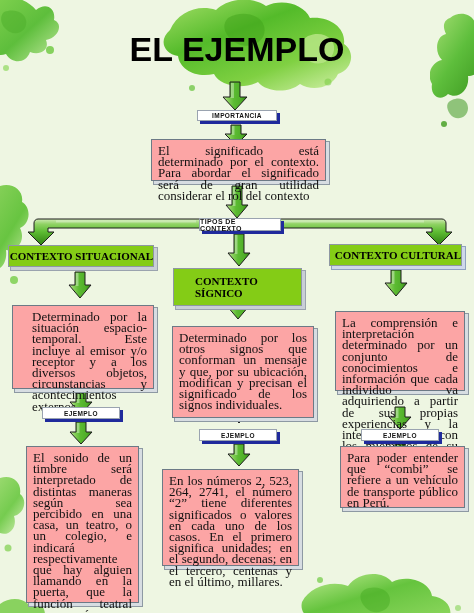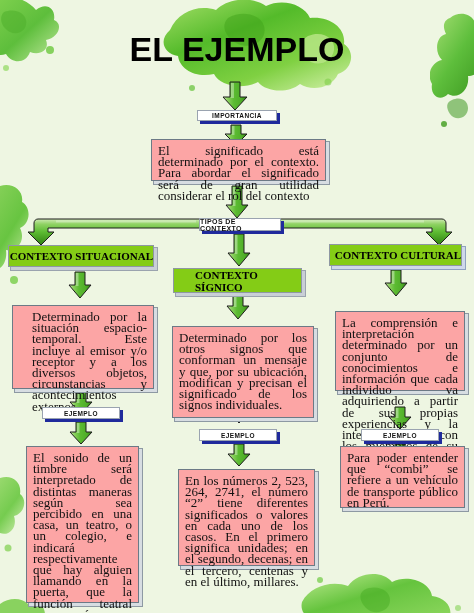--- a/index.html
+++ b/index.html
@@ -270,21 +270,21 @@
 
   <svg class="arrow" style="left:68px;top:421px;" width="26" height="24" viewBox="0 0 26 24">
     <path fill="url(#arrGrad)" stroke="#1d1d1d" stroke-width="1" d="M8,1 L18,1 L18,11 L24,11 L13,23 L2,11 L8,11 Z"></path>
     <path fill="#ffffff" opacity="0.35" d="M9,2 L11.5,2 L11.5,12 L9,12 Z"></path>
   </svg>
 
   <div class="textbox" style="left:26px;top:446px;width:113px;height:157px;">
     <span>El sonido de un timbre será interpretado de distintas maneras según sea percibido en una casa, un teatro, o un colegio, e indicará respectivamente que hay alguien llamando en la puerta, que la función teatral comenzará o que la hora de clase ha finalizado.</span>
   </div>
 
-  <div class="headbox" style="left:173px;top:268px;width:129px;height:25px;padding-left:21px;">
+  <div class="headbox" style="left:173px;top:268px;width:129px;height:38px;padding-left:21px;">
     <span>CONTEXTO SÍGNICO</span>
   </div>
 
   <svg class="arrow" style="left:224px;top:292px;" width="28" height="28" viewBox="0 0 28 28">
     <path fill="url(#arrGrad)" stroke="#1d1d1d" stroke-width="1" d="M9,1 L19,1 L19,14 L25,14 L14,27 L3,14 L9,14 Z"></path>
     <path fill="#ffffff" opacity="0.35" d="M10,2 L12.5,2 L12.5,15 L10,15 Z"></path>
   </svg>
 
   <div class="textbox" style="left:172px;top:326px;width:142px;height:92px;">
     <span>Determinado por los otros signos que conforman un mensaje y que, por su ubicación, modifican y precisan el significado de los signos individuales.</span>
@@ -297,21 +297,21 @@
 
   <div class="pill" style="left:199px;top:429px;width:78px;height:12px;">
     <span>EJEMPLO</span>
   </div>
 
   <svg class="arrow" style="left:226px;top:443px;" width="26" height="24" viewBox="0 0 26 24">
     <path fill="url(#arrGrad)" stroke="#1d1d1d" stroke-width="1" d="M8,1 L18,1 L18,11 L24,11 L13,23 L2,11 L8,11 Z"></path>
     <path fill="#ffffff" opacity="0.35" d="M9,2 L11.5,2 L11.5,12 L9,12 Z"></path>
   </svg>
 
-  <div class="textbox" style="left:178px;top:469px;width:137px;height:97px;">
+  <div class="textbox" style="left:162px;top:469px;width:137px;height:97px;">
     <span>En los números 2, 523, 264, 2741, el número “2” tiene diferentes significados o valores en cada uno de los casos. En el primero significa unidades; en el segundo, decenas; en el tercero, centenas y en el último, millares.</span>
   </div>
 
   <div class="headbox blue" style="left:329px;top:244px;width:133px;height:22px;">
     <span>CONTEXTO CULTURAL</span>
   </div>
 
   <svg class="arrow" style="left:382px;top:269px;" width="28" height="28" viewBox="0 0 28 28">
     <path fill="url(#arrGrad)" stroke="#1d1d1d" stroke-width="1" d="M9,1 L19,1 L19,14 L25,14 L14,27 L3,14 L9,14 Z"></path>
     <path fill="#ffffff" opacity="0.35" d="M10,2 L12.5,2 L12.5,15 L10,15 Z"></path>

